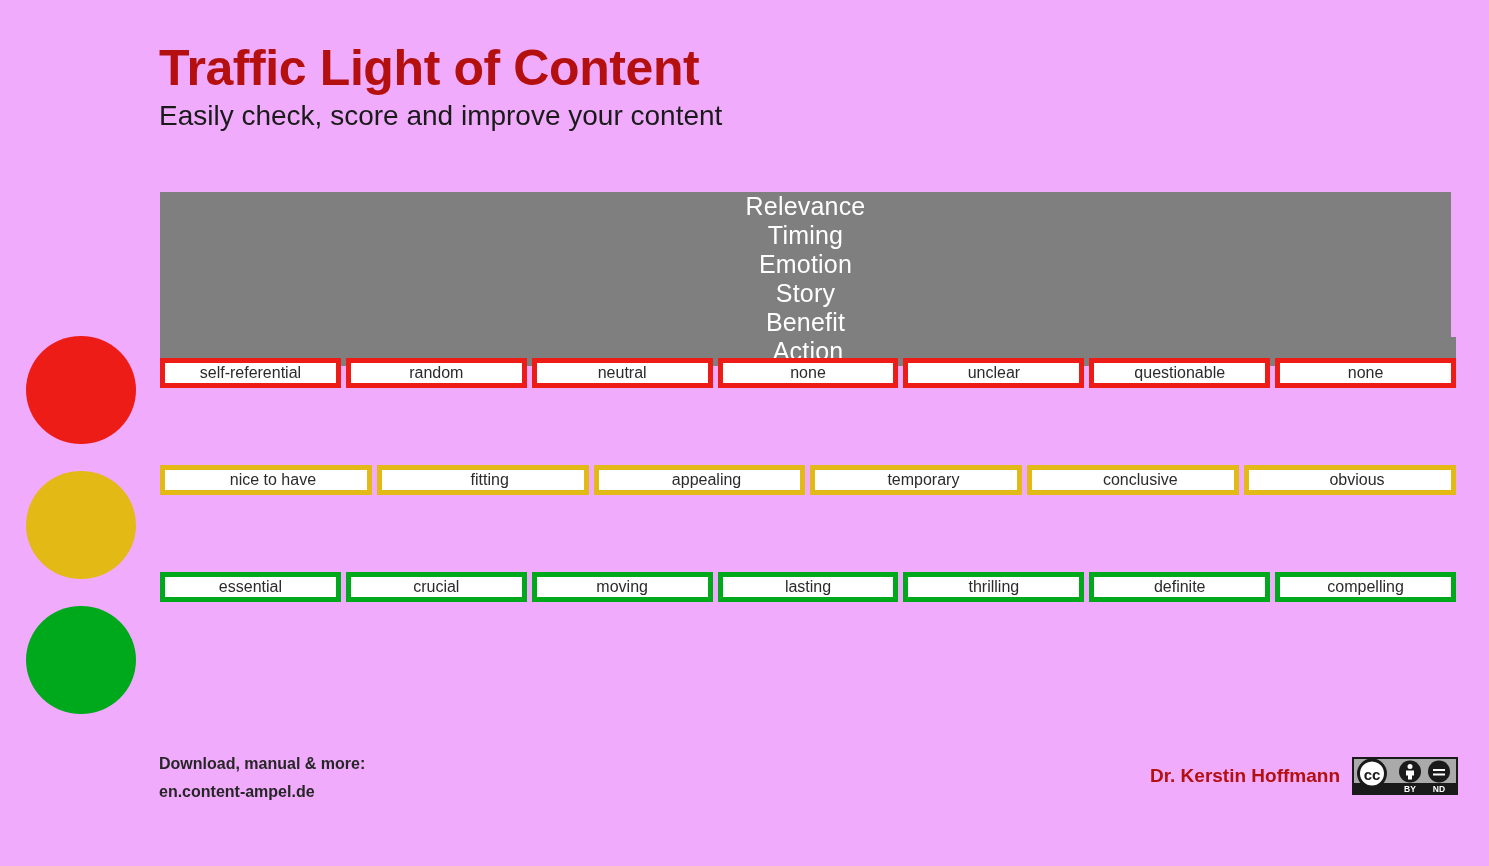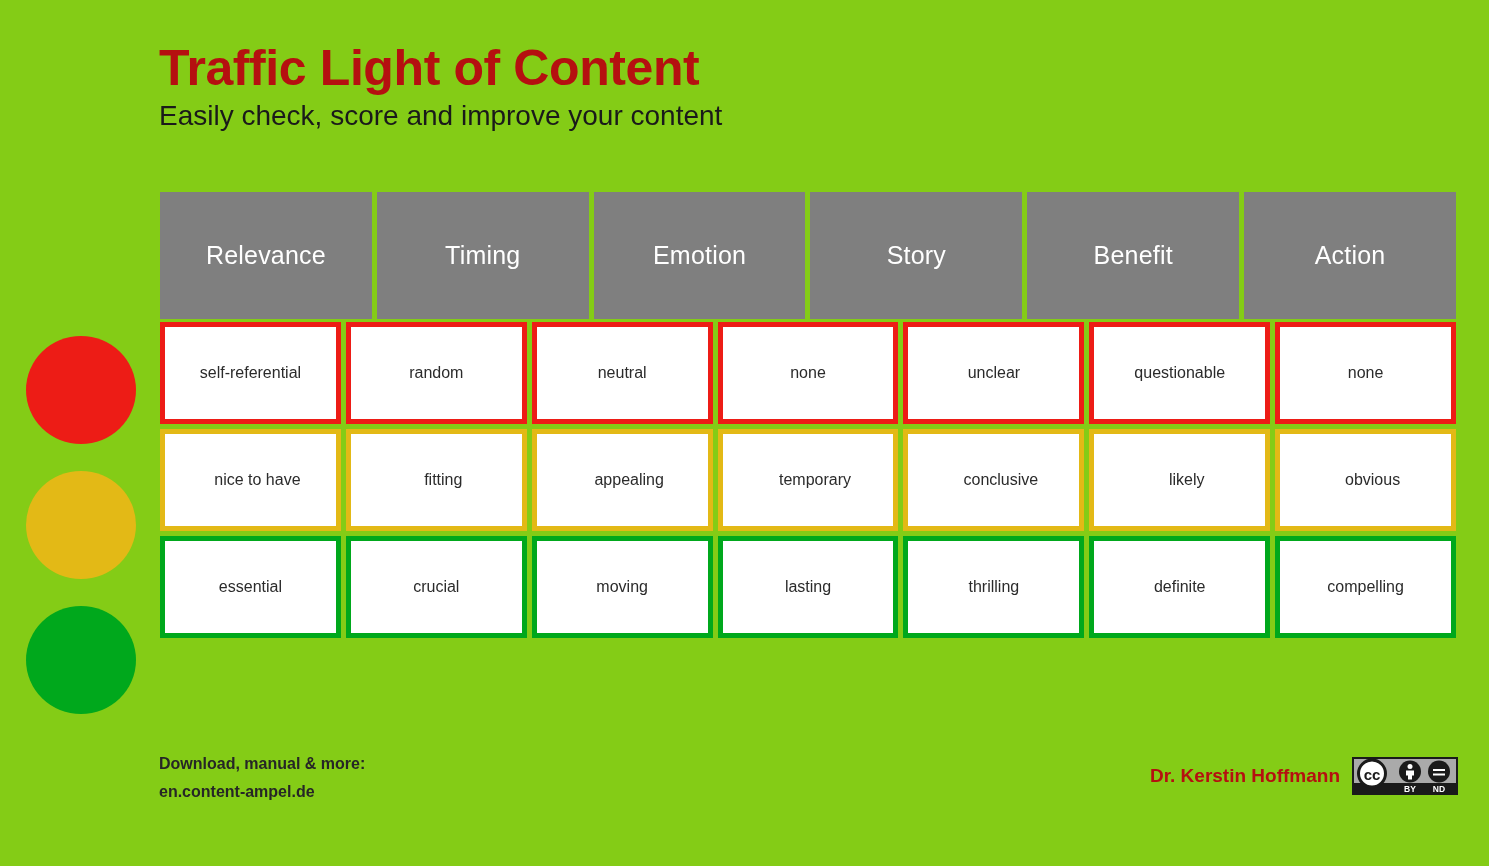--- a/index.html
+++ b/index.html
@@ -13,21 +13,21 @@
     height: 866px;
     overflow: hidden;
     font-family: "Liberation Sans", sans-serif;
     -webkit-font-smoothing: antialiased;
   }
 
   #slide {
     position: relative;
     width: 1489px;
     height: 866px;
-    background: #84cc16;
+    background: #f0abfc;
     text-decoration: underline;
   }
 
   
   .title-block {
     position: absolute;
     left: 159px;
     top: 42px;
     width: 1100px;
   }
@@ -79,30 +79,30 @@
     flex: 1 1 0;
     margin-right: 5px;
     box-sizing: border-box;
     display: flex;
     align-items: center;
     justify-content: center;
     text-align: center;
   }
   .cell:last-child { margin-right: 0; }
 
-  .row-header { height: 127px; margin-bottom: 3px; }
+  .row-header { height: 127px; margin-bottom: 3px; flex-direction: column; }
   .cell-header {
     background: #7F7F7F;
     color: #ffffff;
     font-size: 25px;
     font-weight: normal;
     letter-spacing: 0.2px;
   }
 
-  .row-body { height: 102px; margin-bottom: 5px; }
+  .row-body { height: 102px; margin-bottom: 5px; align-items: center; }
   .row-body:last-child { margin-bottom: 0; }
 
   .cell-body {
     background: #ffffff;
     color: #2b2b2b;
     font-size: 16px;
     font-weight: normal;
     border-style: solid;
     border-width: 5px;
     line-height: 1.2;
@@ -181,21 +181,20 @@
       <div class="cell cell-body">questionable</div>
       <div class="cell cell-body">none</div>
     </div>
 
     <div class="row row-body row-yellow">
       <div class="cell cell-body">nice to have</div>
       <div class="cell cell-body">fitting</div>
       <div class="cell cell-body">appealing</div>
       <div class="cell cell-body">temporary</div>
       <div class="cell cell-body">conclusive</div>
-      <div class="cell cell-body">likely</div>
       <div class="cell cell-body">obvious</div>
     </div>
 
     <div class="row row-body row-green">
       <div class="cell cell-body">essential</div>
       <div class="cell cell-body">crucial</div>
       <div class="cell cell-body">moving</div>
       <div class="cell cell-body">lasting</div>
       <div class="cell cell-body">thrilling</div>
       <div class="cell cell-body">definite</div>

